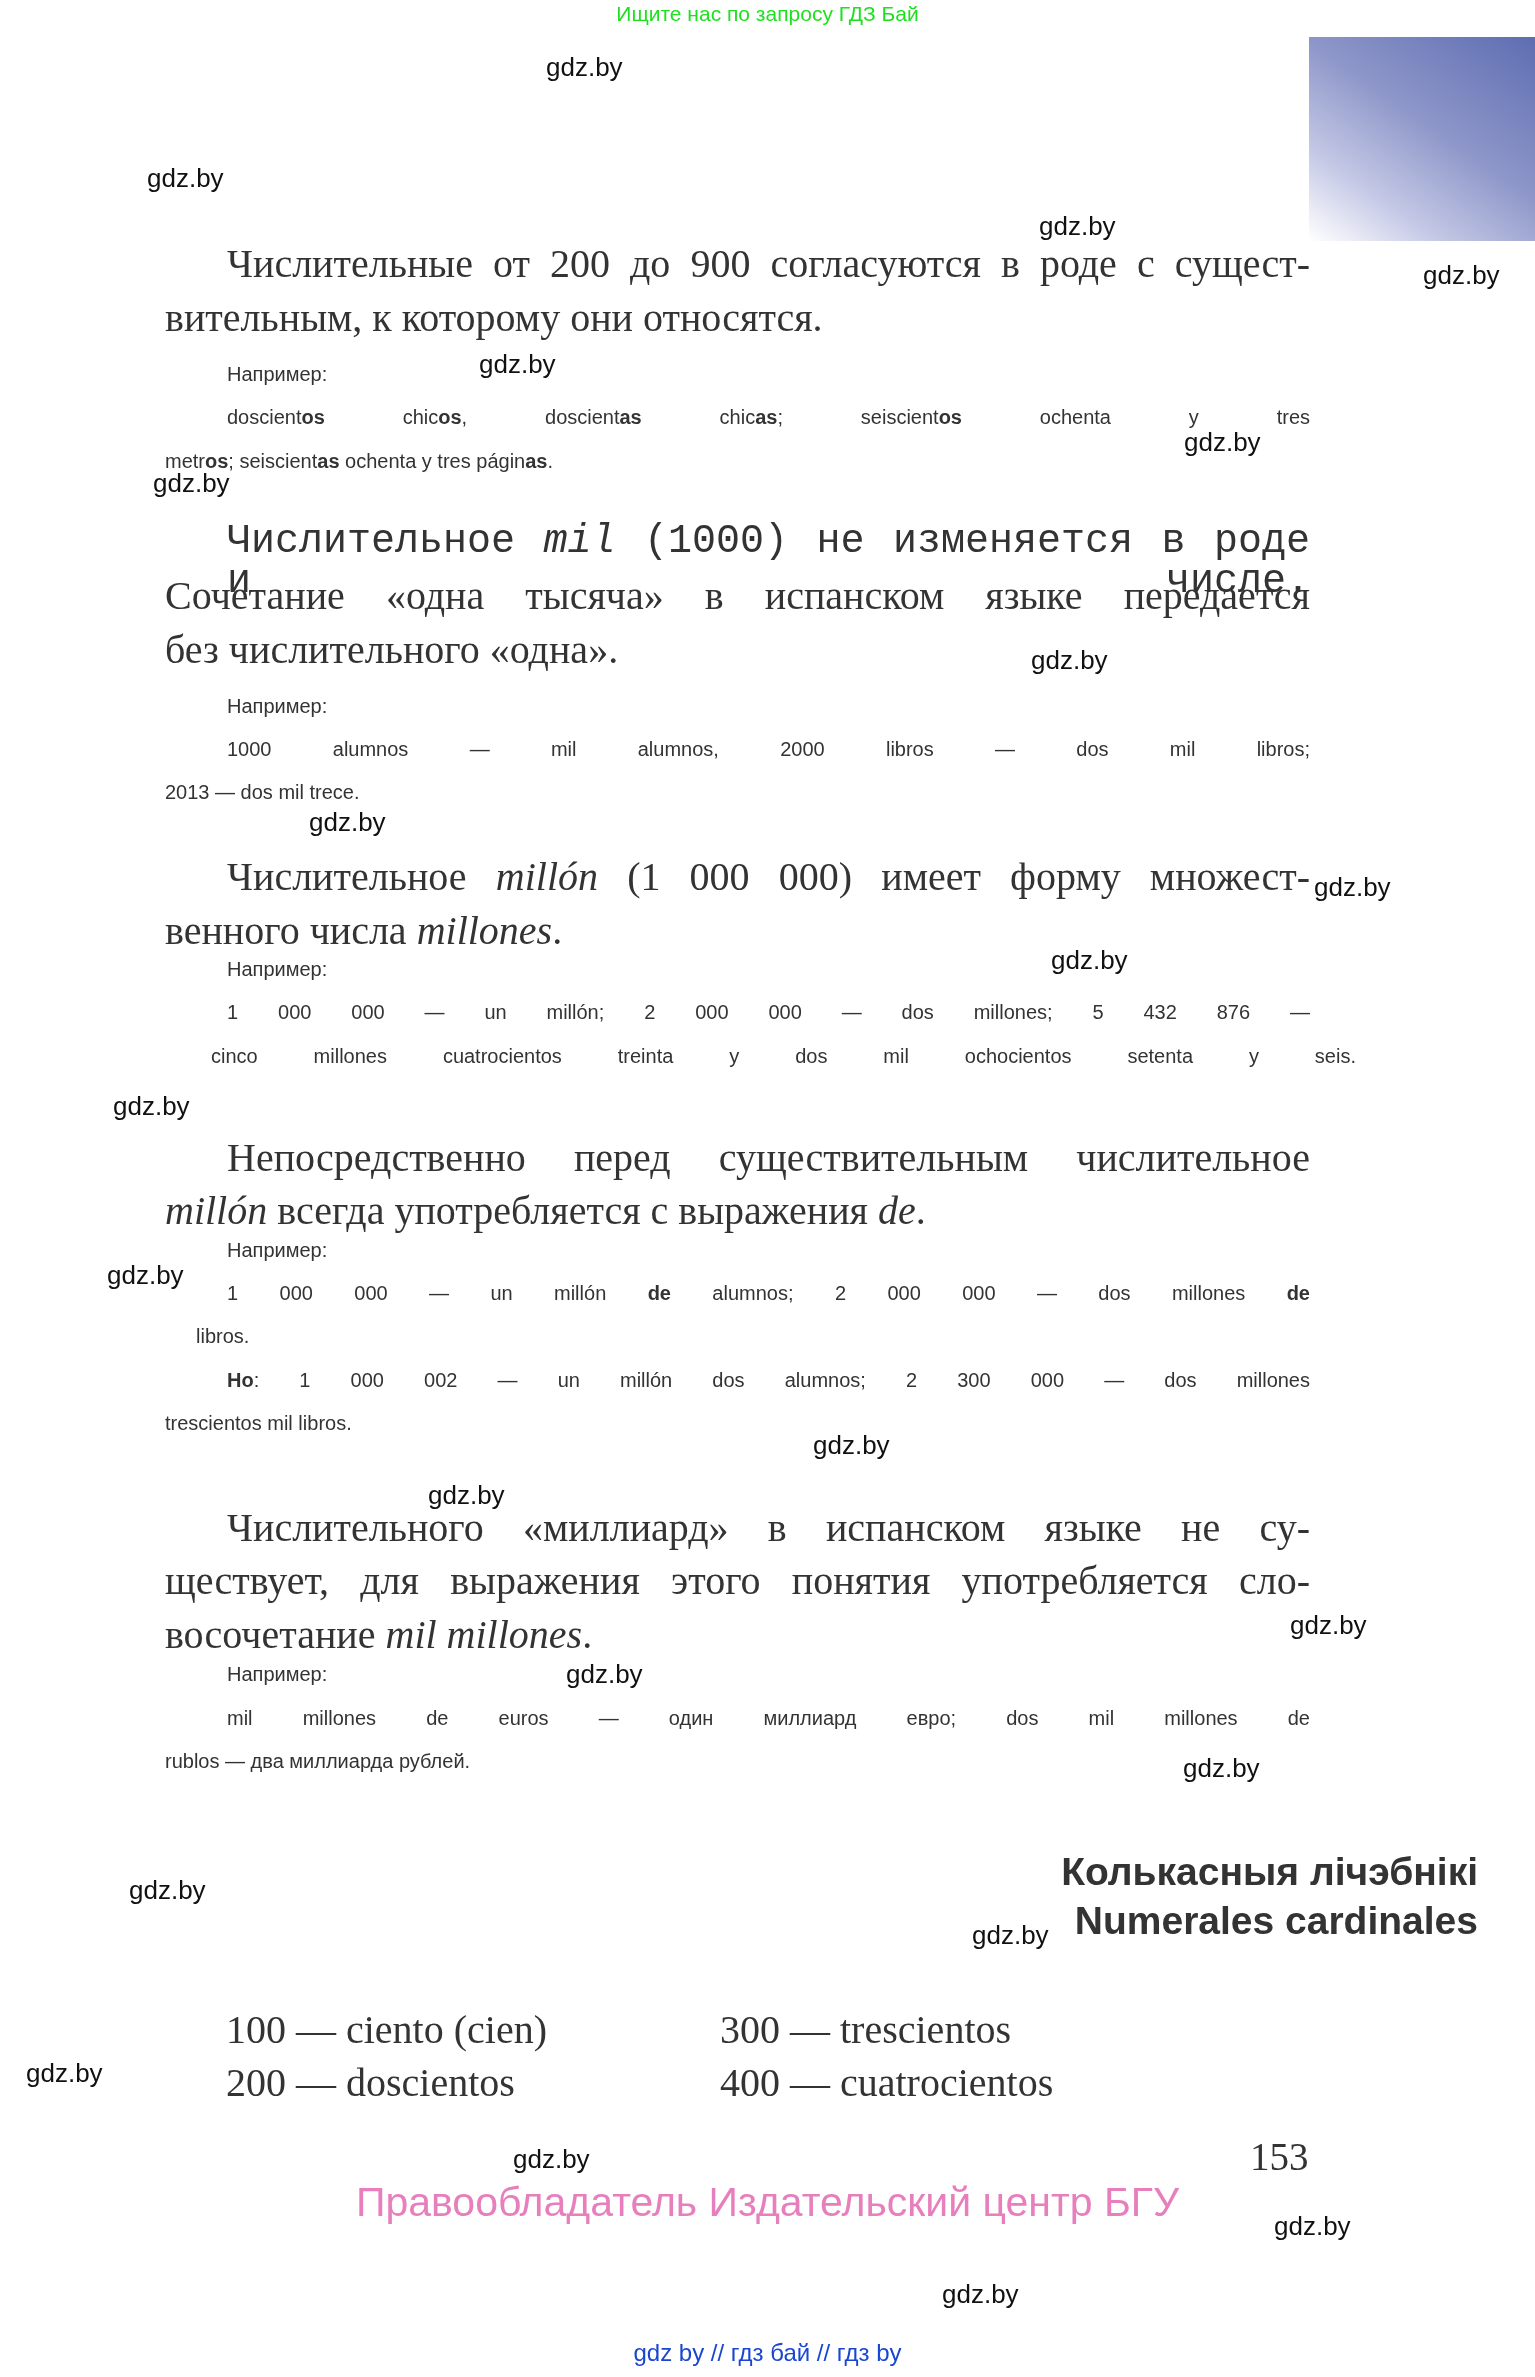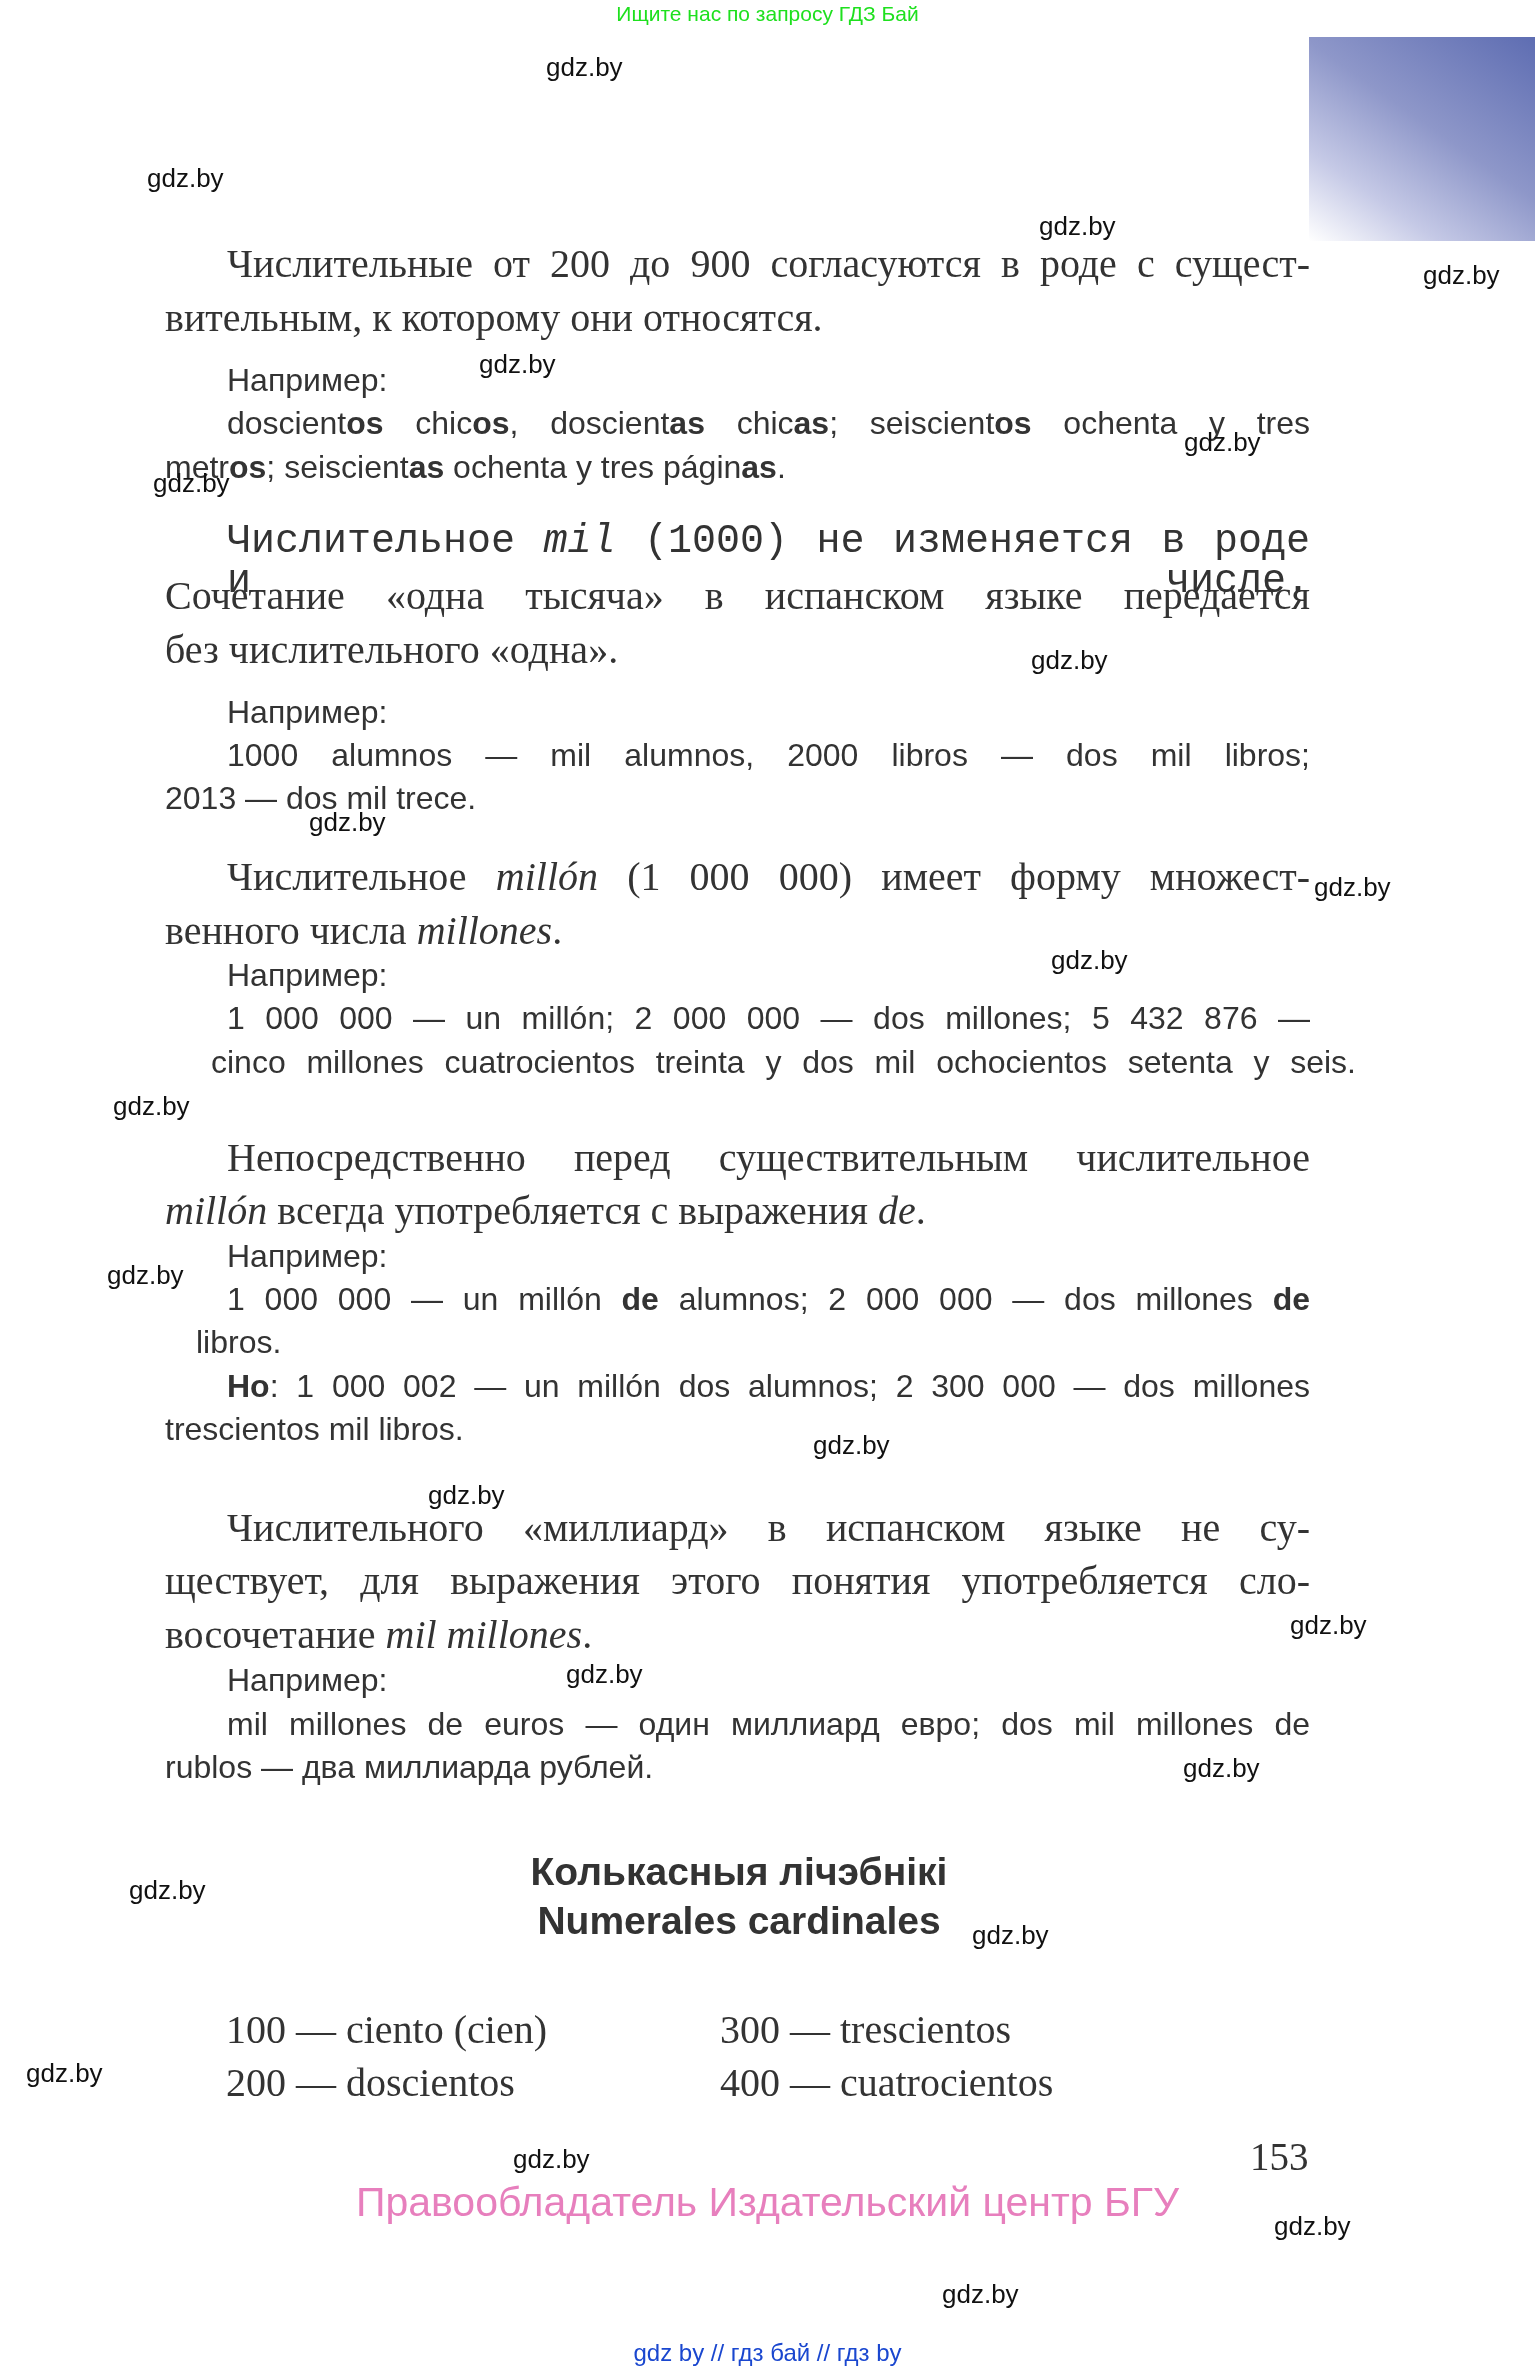--- a/index.html
+++ b/index.html
@@ -10,28 +10,28 @@
       font-family: "Liberation Sans", sans-serif; font-size: 21px; }
     .banner-bottom { left: 0; width: 1535px; top: 2339px; text-align: center; color: #1a47cf;
       font-family: "Liberation Sans", sans-serif; font-size: 24px; }
     .corner-block { position: absolute; left: 1309px; top: 37px; width: 226px; height: 204px;
       background: linear-gradient(215deg, #5e6db2 0%, #8e97c9 45%, #c5c9e6 75%, #ffffff 100%); }
 
     .wm { position: absolute; font-family: "Liberation Sans", sans-serif; font-size: 26px;
       color: #111111; white-space: nowrap; line-height: 1; }
 
     .serif { font-family: "Liberation Serif", serif; font-size: 40px; color: #333333; }
-    .sans { font-family: "Liberation Sans", sans-serif; font-size: 32px; color: #333333; }
+    .sans { font-family: "Liberation Sans", sans-serif; font-size: 20px; color: #333333; }
     .line { position: absolute; left: 165px; width: 1145px; white-space: nowrap; line-height: 1; }
     .line.indent { left: 227px; width: 1083px; }
     .just { text-align: justify; text-align-last: justify; white-space: normal; }
     .it { font-style: italic; }
     .b { font-weight: bold; }
 
-    .section-title { position: absolute; left: 0; width: 1478px; text-align: center;
+    .section-title { position: absolute; left: 0; width: 1478px; text-align: right;
       font-family: "Liberation Sans", sans-serif; font-weight: bold; font-size: 39px; color: #333333; line-height: 1; }
 
     .num-item { position: absolute; font-family: "Liberation Serif", serif; font-size: 40px; color: #333333; white-space: nowrap; line-height: 1; }
     .page-number { position: absolute; left: 1250px; top: 2137px; font-family: "Liberation Serif", serif; font-size: 39px; color: #333333; line-height: 1; }
     .copyright { position: absolute; left: 0; width: 1535px; top: 2182px; text-align: center;
       font-family: "Liberation Sans", sans-serif; font-size: 41px; color: #e77fbd; line-height: 1; }
   </style>
 </head>
 <body>
 

